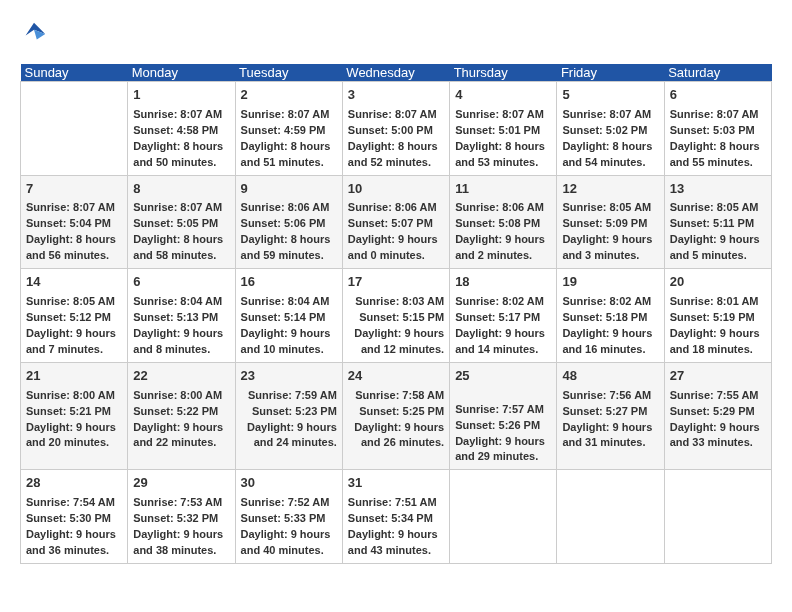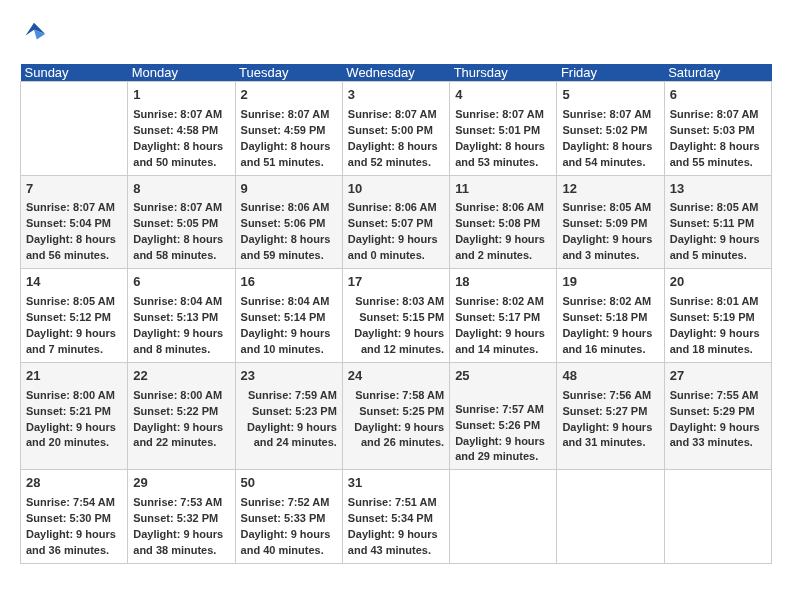--- a/index.html
+++ b/index.html
@@ -327,21 +327,21 @@
 and 36 minutes.</div>
         </td>
         <td>
           <span class="day-number">29</span>
           <div class="day-info" style="white-space: pre-line;">Sunrise: 7:53 AM
 Sunset: 5:32 PM
 Daylight: 9 hours
 and 38 minutes.</div>
         </td>
         <td>
-          <span class="day-number">50</span>
+          <span class="day-number">30</span>
           <div class="day-info" style="white-space: pre-line;">Sunrise: 7:52 AM
 Sunset: 5:33 PM
 Daylight: 9 hours
 and 40 minutes.</div>
         </td>
         <td>
           <span class="day-number">31</span>
           <div class="day-info" style="white-space: pre-line;">Sunrise: 7:51 AM
 Sunset: 5:34 PM
 Daylight: 9 hours

